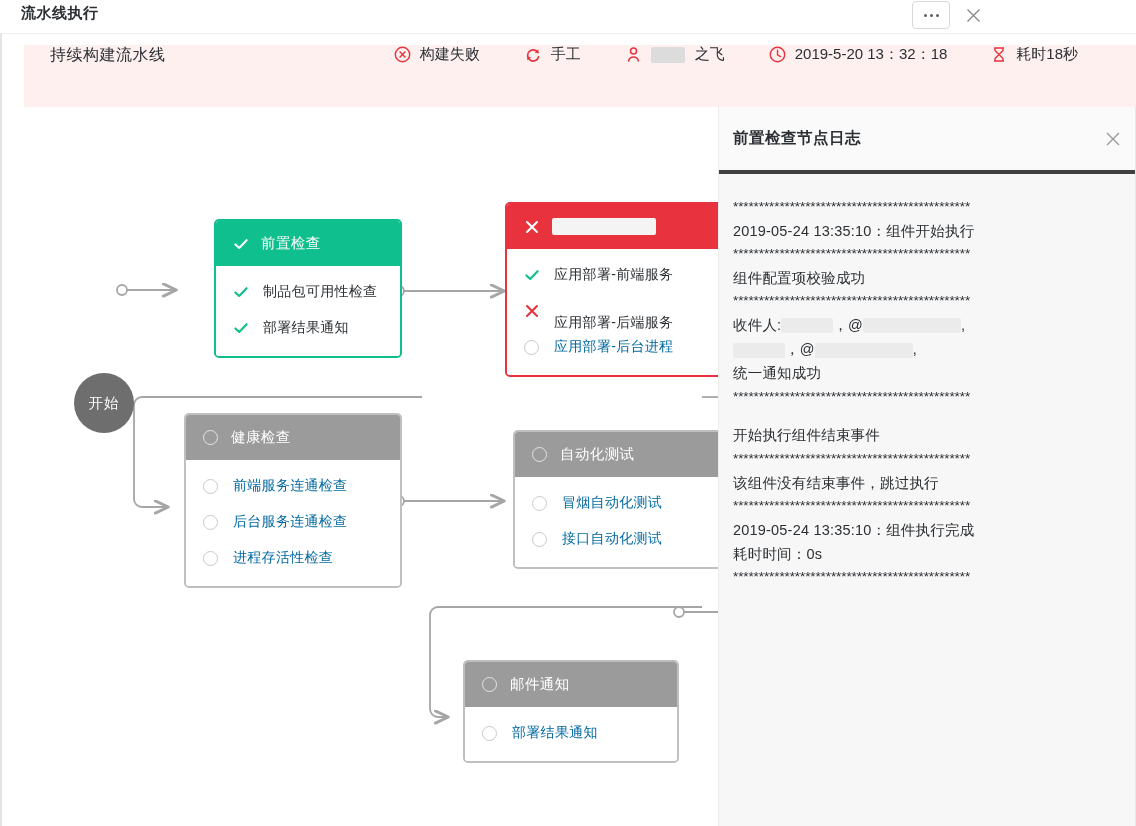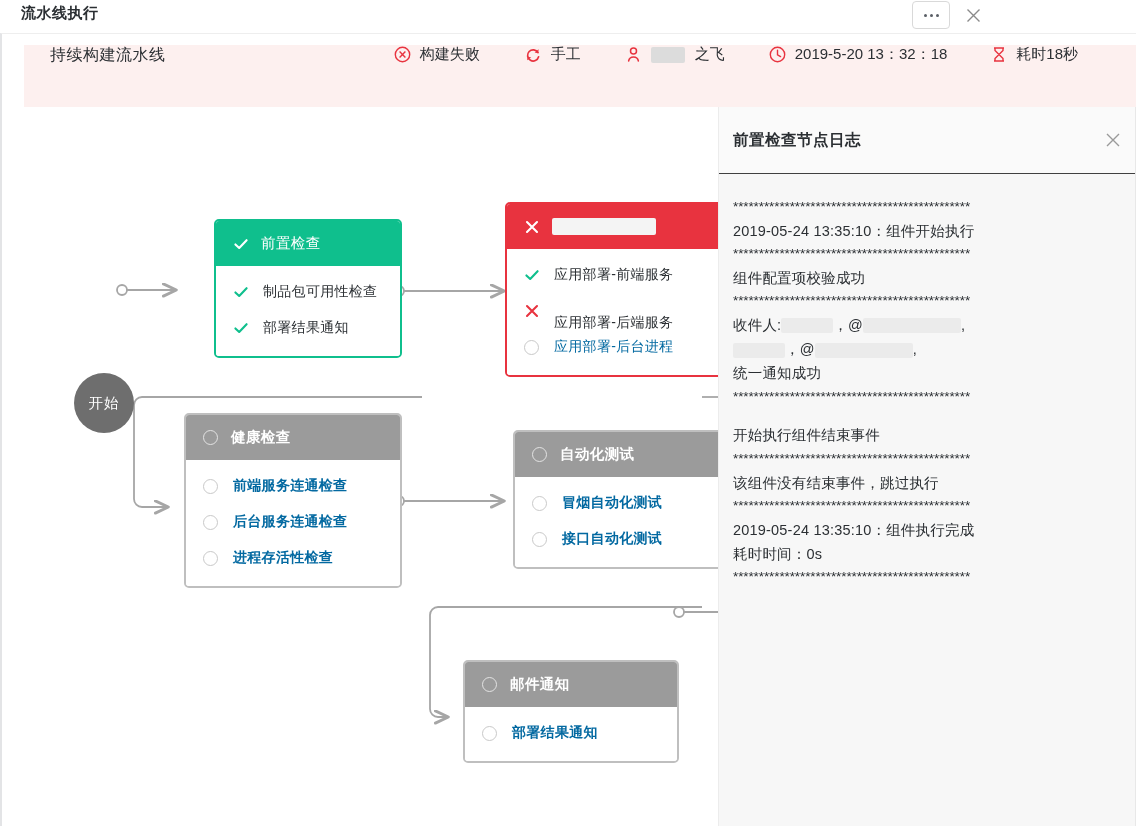--- a/index.html
+++ b/index.html
@@ -80,21 +80,21 @@
   .node .node-item {
     height: 36px; display: flex; align-items: center; gap: 14px;
     padding: 0 16px; font-size: 14px; letter-spacing: .3px;
   }
   .node .node-item .lbl { white-space: nowrap; }
 
   .node.success .node-body { border-color: #0fbf8d; }
   .node.success .node-head { background: #0fbf8d; }
   .node.fail .node-body { border-color: #e8333f; }
   .node.fail .node-head { background: #e8333f; }
-  .node.idle .node-body { border-color: #bfbfbf; font-weight: bold; }
+  .node.idle .node-body { border-color: #bfbfbf; }
   .node.idle .node-head { background: #9b9b9b; }
 
   .mark { width: 17px; display: inline-flex; justify-content: center; align-items: center; flex: none; }
   .txt-ok   { color: #2b2f33; }
   .txt-fail { color: #2b2f33; margin-top: 24px; }
   .txt-idle { color: #0369a1; }
 
   .circle-o {
     width: 15px; height: 15px; border-radius: 50%;
     border: 1.6px solid #c9c9c9; display: block;
@@ -114,21 +114,21 @@
     display: inline-block; height: 17px; width: 104px;
     background: #f4f4f4; border-radius: 2px;
   }
 
   
   .drawer {
     position: absolute; left: 718px; top: 107px; width: 418px; height: 719px;
     background: #f7f7f7; border-left: 1px solid #ececec;
   }
   .drawer-head {
-    height: 67px; background: #fafafa; border-bottom: 1px solid #404040;
+    height: 67px; background: #fafafa; border-bottom: 4px solid #404040;
     display: flex; align-items: center; padding: 0 14px 0 14px;
   }
   .drawer-title { font-size: 15.5px; font-weight: bold; color: #2b2f33; letter-spacing: .5px; }
   .drawer-close { margin-left: auto; cursor: pointer; display: flex; align-items: center; }
   .drawer-body {
     padding: 22px 12px 10px 14px; height: 652px; overflow: hidden;
     font-size: 14.5px; color: #2b2f33; line-height: 1.68;
   }
   .log-line { white-space: nowrap; letter-spacing: .2px; }
   .log-line.stars { color: #2b2f33; letter-spacing: -0.1px; font-size: 13.5px; }

